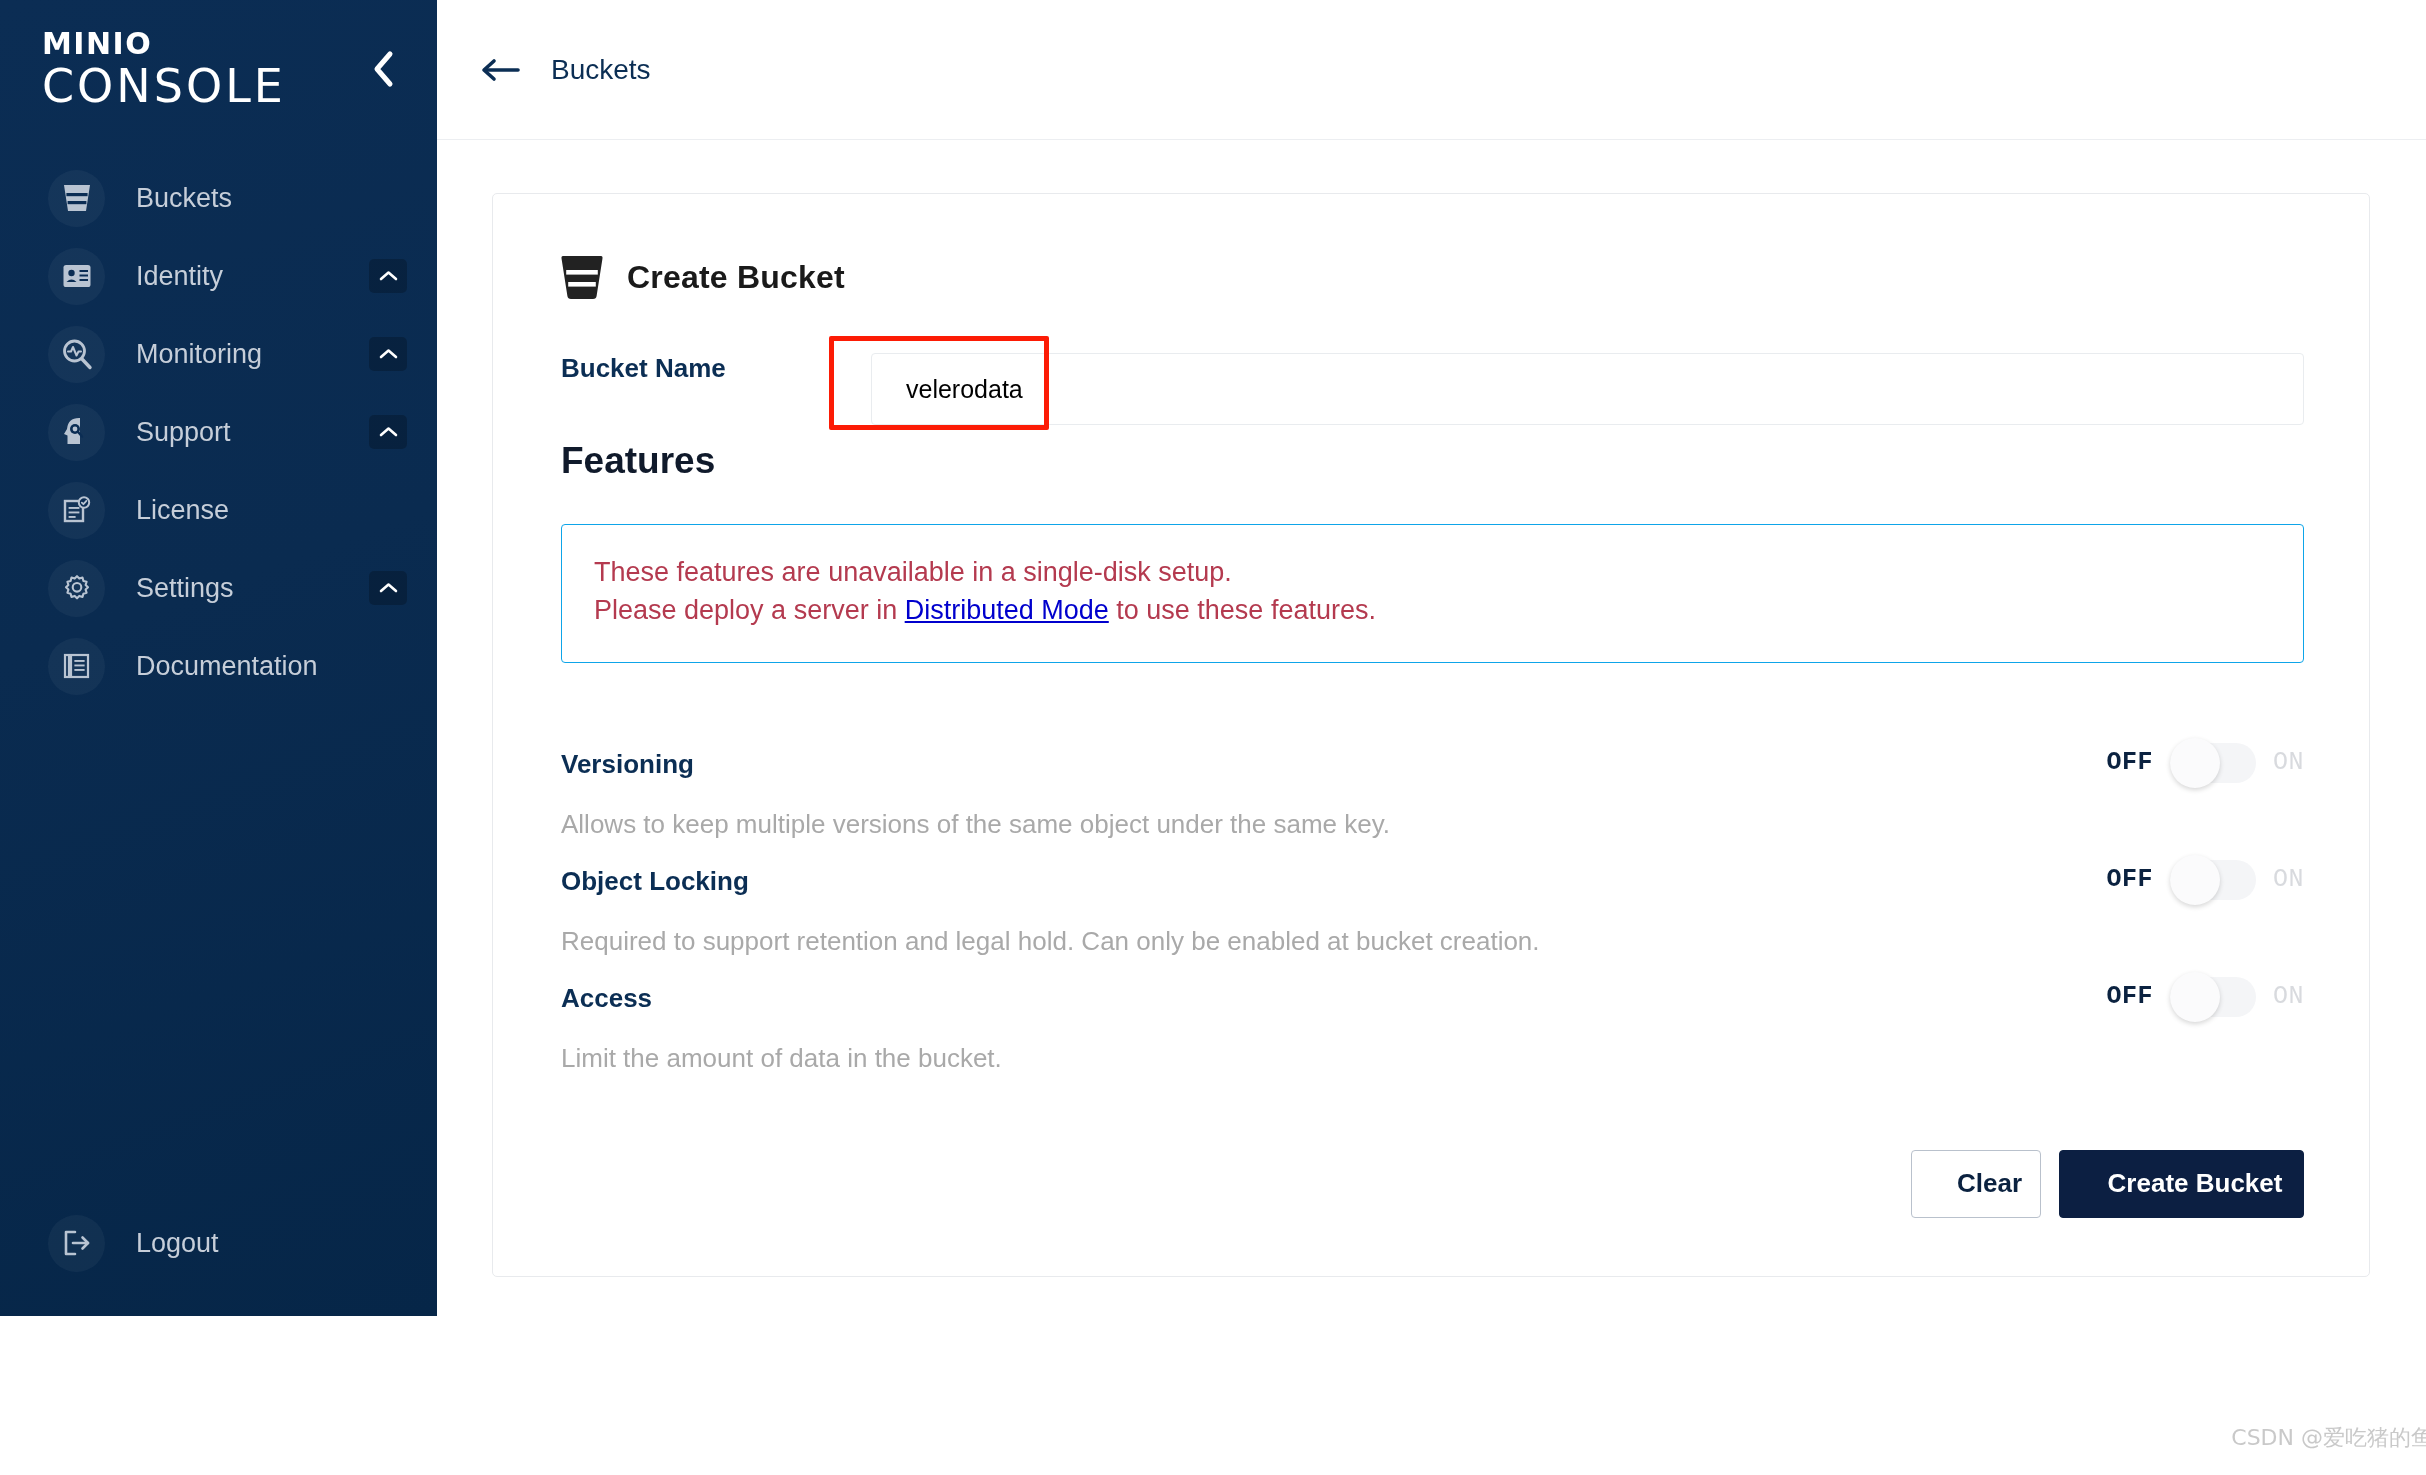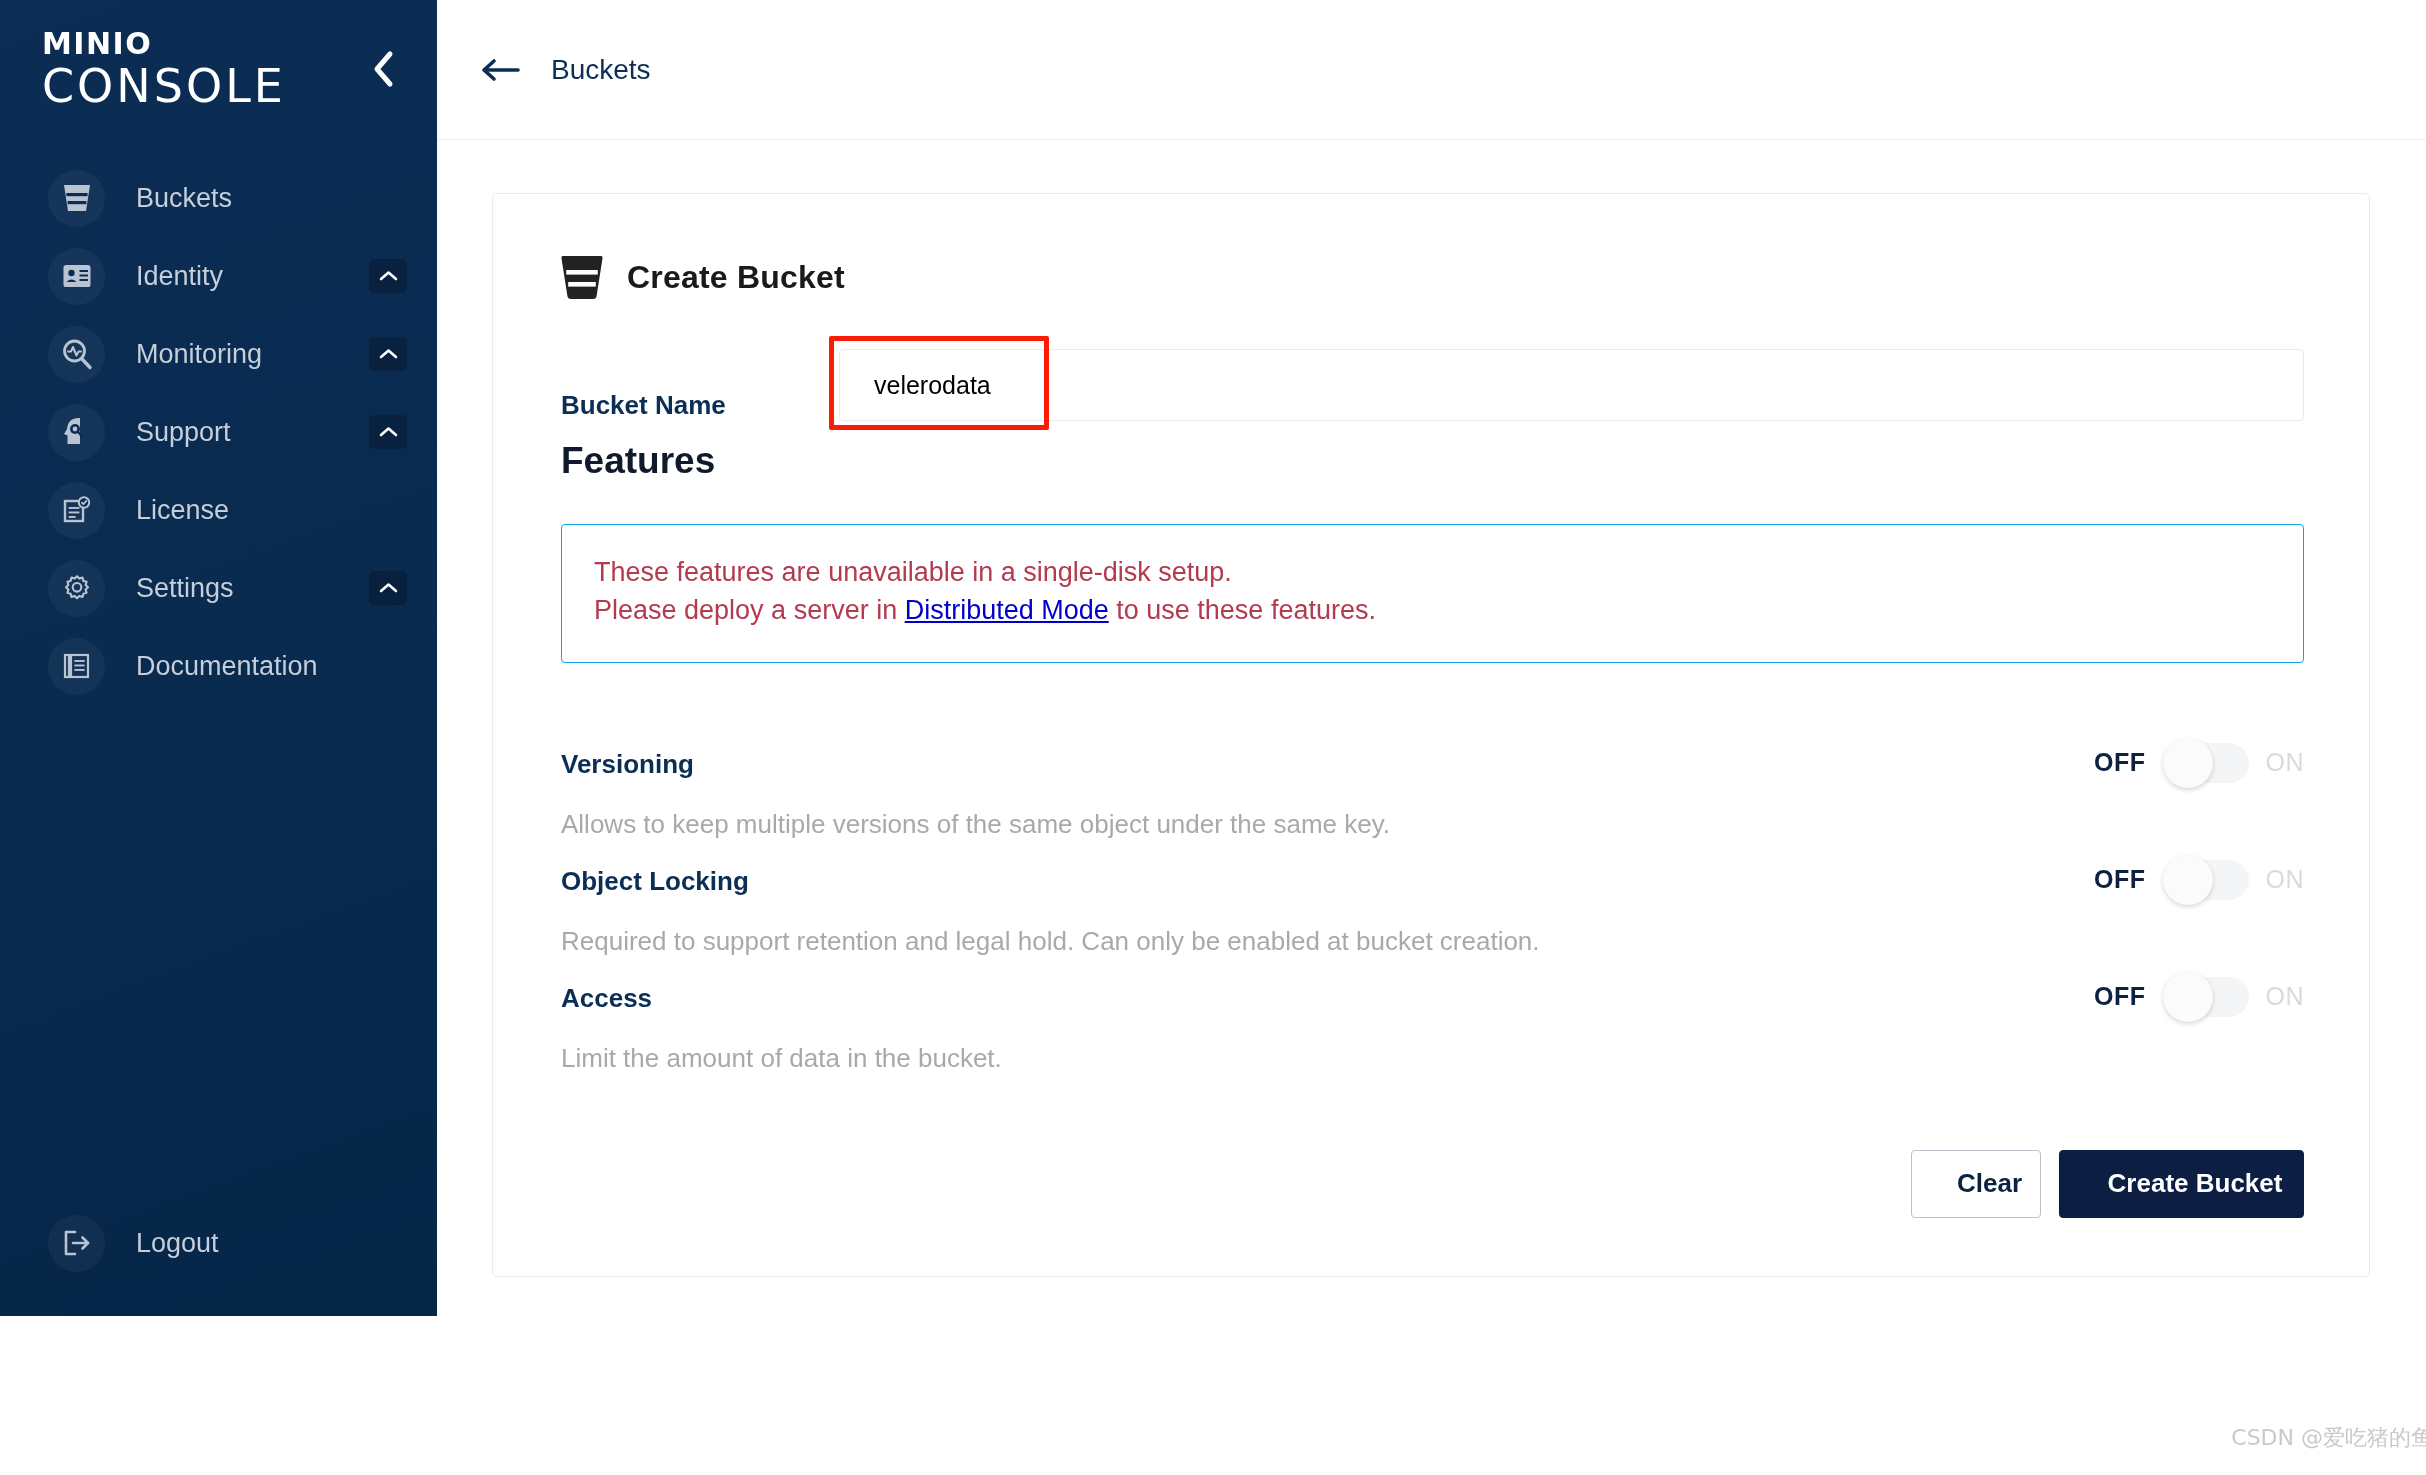--- a/index.html
+++ b/index.html
@@ -114,21 +114,21 @@
   }
 
   .card-title-row { display: flex; align-items: center; margin-bottom: 53px; }
   .bucket-icon { width: 42px; height: 46px; flex: 0 0 42px; }
   .card-title {
     margin-left: 24px;
     font-size: 32px; font-weight: 700; color: #1a1a1a;
     letter-spacing: 0.2px;
   }
 
-  .field-row { display: flex; align-items: flex-end; position: relative; height: 68px; }
+  .field-row { display: flex; align-items: flex-start; position: relative; height: 68px; gap: 32px; }
   .field-label {
     width: 278px; flex: 0 0 278px;
     font-size: 26px; font-weight: 700; color: #0b2e54;
   }
   .field-input {
     flex: 1;
     height: 72px;
     border: 1px solid #e9ecef;
     border-radius: 4px;
     background: #ffffff;
@@ -171,20 +171,21 @@
     margin-bottom: 29px;
   }
   .feature-desc {
     font-size: 26px; color: #a9a9a9; font-weight: 400;
     margin-bottom: 26px;
   }
   .toggle-group {
     position: absolute; right: 0;
     display: flex; align-items: center;
     top: -6px;
+    font-family: Liberation Mono, monospace;
   }
   .toggle-off-label {
     font-size: 25px; font-weight: 700; color: #0b2240;
     margin-right: 17px; letter-spacing: 0.5px;
   }
   .toggle-on-label {
     font-size: 25px; font-weight: 400; color: #d8dade;
     margin-left: 17px; letter-spacing: 0.5px;
   }
   .toggle {

